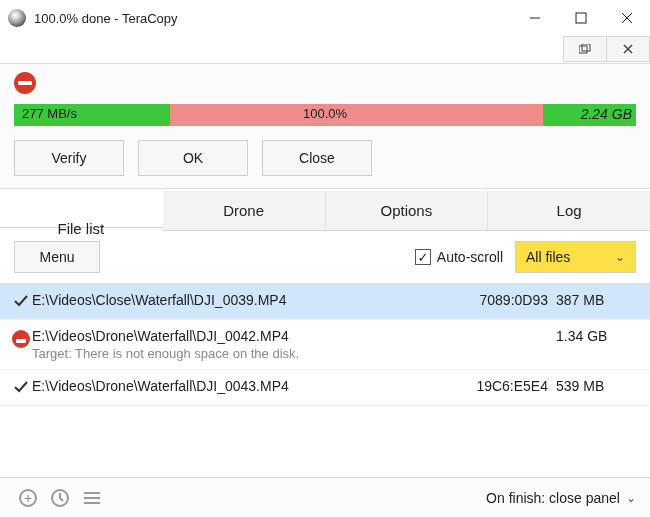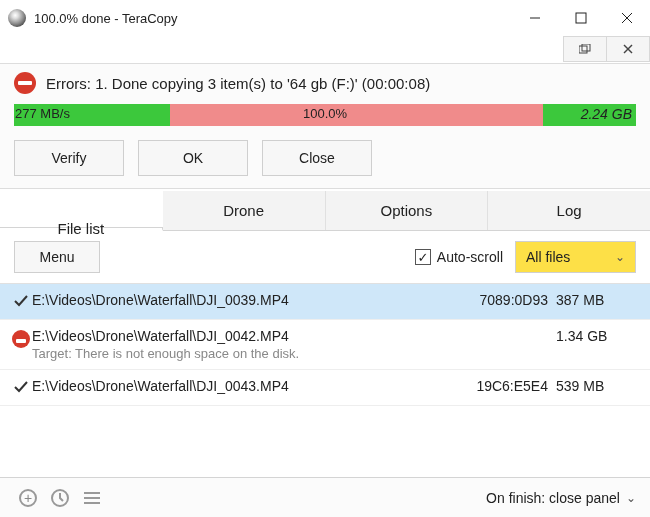--- a/index.html
+++ b/index.html
@@ -19,21 +19,21 @@
   
   .status-area { padding: 8px 14px 12px; border-bottom: 1px solid #ddd; background: #fbfbfb; }
   .status-line { display: flex; align-items: center; margin-bottom: 10px; font-size: 15px; }
   .err-icon { width: 22px; height: 22px; border-radius: 50%; background: #d63a2b; margin-right: 10px; position: relative; flex-shrink: 0; }
   .err-icon::before { content: ""; position: absolute; left: 4px; right: 4px; top: 9px; height: 4px; background: #fff; border-radius: 1px; }
   
   .progress-bar { height: 22px; display: flex; position: relative; margin-bottom: 14px; }
   .pb-green-l { background: #3cc83c; }
   .pb-red { background: #f08b8b; }
   .pb-green-r { background: #3cc83c; }
-  .pb-label-l { position: absolute; left: 1px; top: 2px; font-size: 13px; }
+  .pb-label-l { position: absolute; left: 8px; top: 2px; font-size: 13px; }
   .pb-label-c { position: absolute; left: 50%; top: 2px; transform: translateX(-50%); font-size: 13px; }
   .pb-label-r { position: absolute; right: 4px; top: 2px; font-size: 14px; font-style: italic; }
   
   .btn-row { display: flex; gap: 14px; }
   .mainbtn { width: 110px; height: 36px; border: 1px solid #cfcfcf; background: #f7f7f7; display: flex; align-items: center; justify-content: center; font-size: 14px; }
   
   
   .tabs { display: flex; height: 40px; border-bottom: 1px solid #d4d4d4; margin-top: 2px; }
   .tab { flex: 1; display: flex; align-items: center; justify-content: center; font-size: 15px; border-right: 1px solid #e0e0e0; background: #f3f3f3; }
   .tab:last-child { border-right: none; }
@@ -106,21 +106,20 @@
     <svg width="10" height="10" stroke="#444" stroke-width="1.5">
         <line x1="1" y1="1" x2="9" y2="9"></line>
         <line x1="9" y1="1" x2="1" y2="9"></line>
       </svg>
   </div>
 </div>
 
 <div class="status-area">
   <div class="status-line">
     <div class="err-icon"></div>
-    <div>Errors: 1. Done copying 3 item(s) to '64 gb (F:)' (00:00:08)</div>
   </div>
   <div class="progress-bar">
     <div class="pb-green-l" id="pbgl" style="width: 25%;"></div>
     <div class="pb-red" id="pbr" style="width: 60%;"></div>
     <div class="pb-green-r" id="pbgr" style="width: 15%;"></div>
     <div class="pb-label-l">277 MB/s</div>
     <div class="pb-label-c">100.0%</div>
     <div class="pb-label-r">2.24 GB</div>
   </div>
   <div class="btn-row">
@@ -151,21 +150,21 @@
 </div>
 
 <div class="file-list" id="file-list">
     <div class="file-row selected">
       <div class="fr-icon">
         <span class="check-mark"><svg width="16" height="14">
             <polyline points="2,7 6,11 14,2"></polyline>
           </svg></span>
       </div>
       <div class="fr-path-col">
-        <div class="fr-path">E:\Videos\Drone\Waterfall\DJI_0039.MP4</div>
+        <div class="fr-path">E:\Videos\Close\Waterfall\DJI_0039.MP4</div>
       </div>
       <div class="fr-hash">7089:0D93</div>
       <div class="fr-size">387 MB</div>
     </div>
     <div class="file-row">
       <div class="fr-icon">
         <div class="err-icon" style="width: 18px; height: 18px; margin: 0px;"></div>
       </div>
       <div class="fr-path-col">
         <div class="fr-path">E:\Videos\Drone\Waterfall\DJI_0042.MP4</div>

